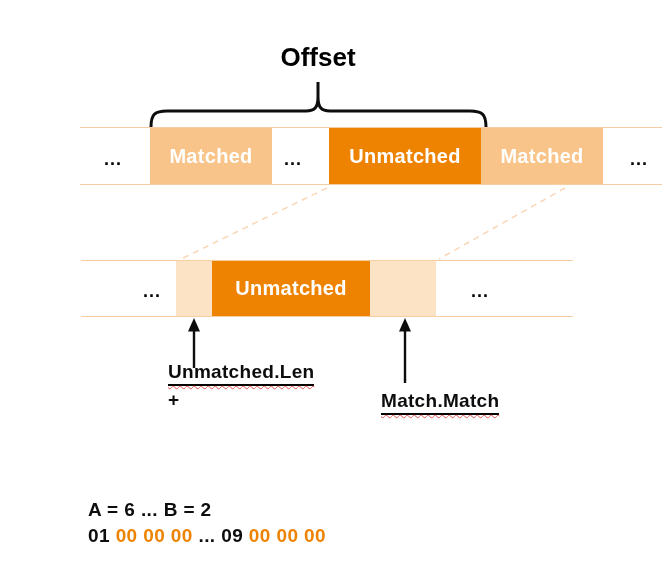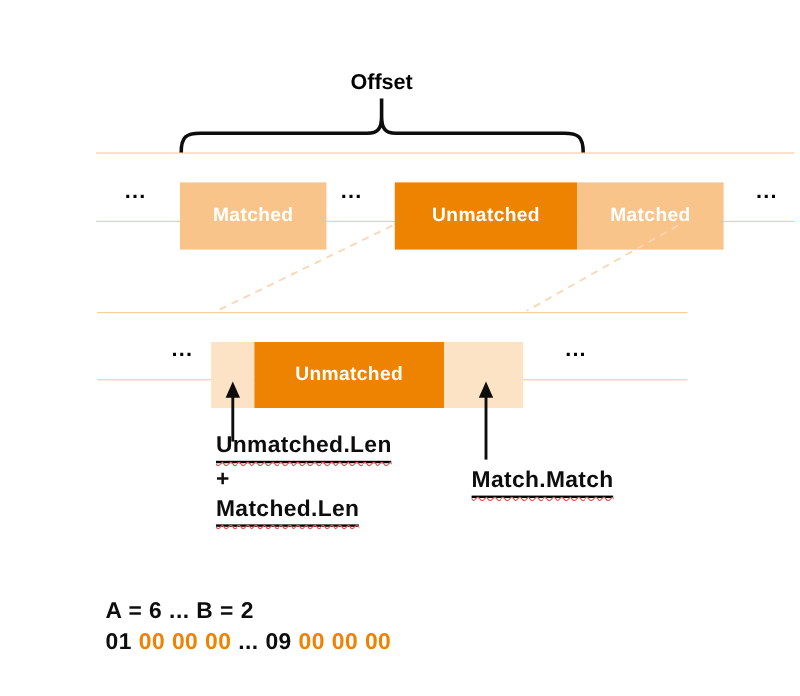--- a/index.html
+++ b/index.html
@@ -2,29 +2,29 @@
 <html><head>
 <meta charset="utf-8">
 <style>
   html,body{margin:0;padding:0;background:#fff;}
   .canvas{
     position:relative;width:667px;height:580px;background:#ffffff;
     font-family:"Liberation Sans",sans-serif;font-weight:bold;overflow:hidden;
   }
   .hline{position:absolute;height:1px;background:#f7cda2;}
   .box{position:absolute;display:flex;align-items:center;justify-content:center;
-       color:#ffffff;font-size:16px;letter-spacing:0.3px;margin-top:24px;}
+       color:#ffffff;font-size:20px;letter-spacing:0.3px;}
   .box.light{background:#f9c489;}
   .box.dark{background:#ee8301;text-align:right;}
   .box.pale{background:#fce3c6;}
   .dots{position:absolute;color:#000;font-size:18px;letter-spacing:1px;
         display:flex;align-items:center;justify-content:center;padding-top:6px;box-sizing:border-box;}
   .title{position:absolute;left:260px;top:42px;width:116px;text-align:center;
-         color:#000;font-size:18px;margin-top:16px;}
-  .lbl{position:absolute;color:#0d0d0d;font-size:19px;letter-spacing:0.3px;white-space:nowrap;margin-left:12px;}
+         color:#000;font-size:26px;}
+  .lbl{position:absolute;color:#0d0d0d;font-size:19px;letter-spacing:0.3px;white-space:nowrap;}
   .u{display:inline-block;border-bottom:2.5px solid #000;padding-bottom:1px;
      text-decoration:underline wavy #e4534f;text-decoration-thickness:1px;
      text-underline-offset:7px;}
   .code{position:absolute;color:#0d0d0d;font-size:19px;letter-spacing:0.4px;white-space:nowrap;}
   .code .orange{color:#ee8301;text-align:center;}
   svg.overlay{position:absolute;left:0;top:0;pointer-events:none;}
 </style>
 </head>
 <body>
 
@@ -58,23 +58,20 @@
     <line x1="194" y1="330" x2="194" y2="368" stroke="#0d0d0d" stroke-width="2.4"></line>
     <polygon points="194,318 188,331.5 200,331.5" fill="#0d0d0d"></polygon>
     <line x1="405" y1="330" x2="405" y2="383" stroke="#0d0d0d" stroke-width="2.4"></line>
     <polygon points="405,318 399,331.5 411,331.5" fill="#0d0d0d"></polygon>
   </svg>
 
   <div class="lbl" style="left:168px;top:361px;">
     <span class="u">Unmatched.Len</span>
   </div>
   <div class="lbl" style="left:168px;top:389px;">+</div>
-  <div class="lbl" style="left:168px;top:414px;">
-    <span class="u">Matched.Len</span>
-  </div>
   <div class="lbl" style="left:381px;top:390px;">
     <span class="u">Match.Match</span>
   </div>
 
   <div class="code" style="left:88px;top:499px;">A = 6 ... B = 2</div>
   <div class="code" style="left:88px;top:525px;">
     <span>01</span>
     <span class="orange">00 00 00</span>
     <span>...</span>
     <span>09</span>

